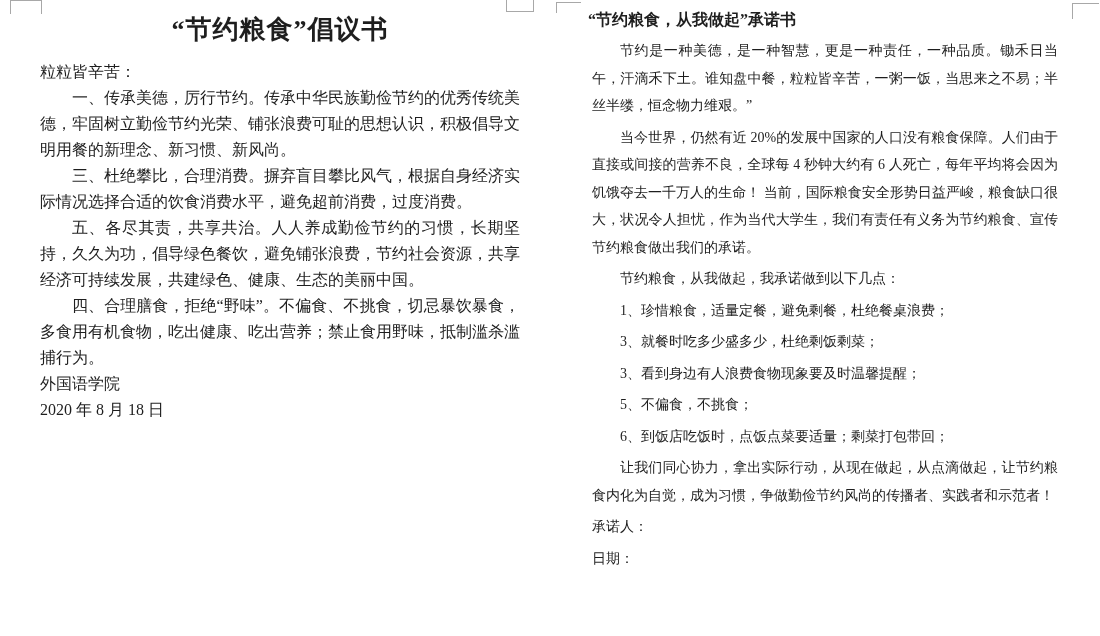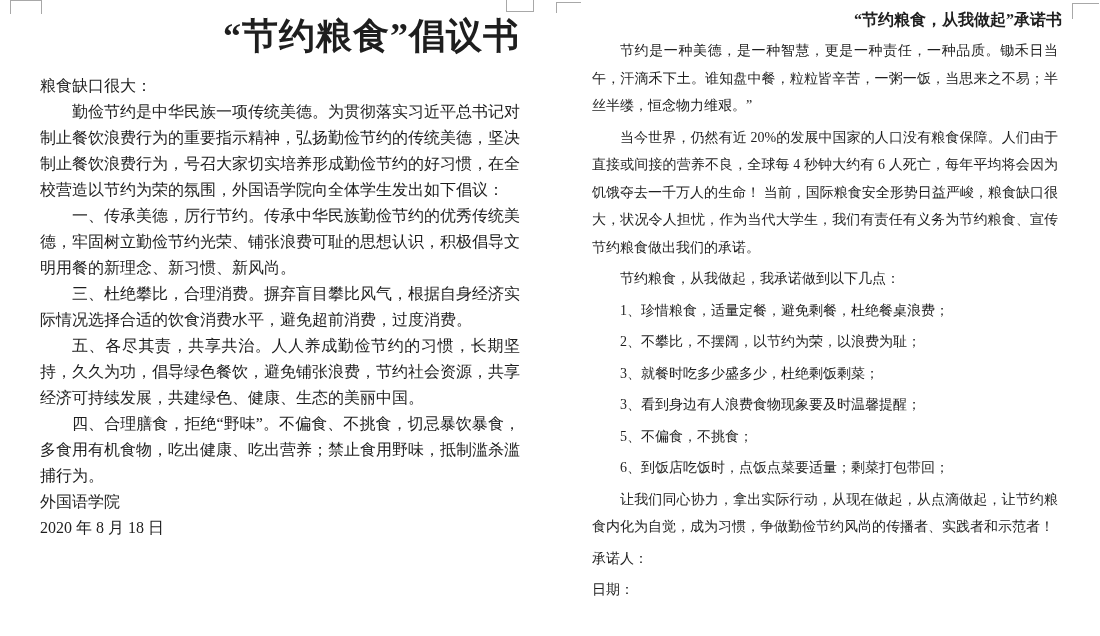--- a/index.html
+++ b/index.html
@@ -25,37 +25,37 @@
   }
   .page-left {
     width: 550px;
     padding: 4px 30px 0 40px;
   }
   .page-right {
     width: 550px;
     padding: 2px 38px 0 38px;
   }
   .page-left .doc-title {
-    font-size: 36px;
+    font-size: 26px;
     font-weight: bold;
-    text-align: right;
+    text-align: center;
     margin: 8px 0 12px 0;
     letter-spacing: 1px;
   }
   .page-left p {
     margin: 0;
     font-size: 16px;
     line-height: 26px;
     text-align: justify;
     text-justify: inter-ideograph;
   }
   .page-right .doc-title {
     font-size: 16px;
     font-weight: bold;
-    text-align: right;
+    text-align: left;
     margin: 8px 0 6px 0;
   }
   .page-right p {
     margin: 4px;
     font-size: 14px;
     line-height: 27.5px;
     text-align: justify;
     text-justify: inter-ideograph;
   }
   .indent { text-indent: 2em; }
@@ -77,37 +77,35 @@
 
 <div class="crop crop-tl-left"></div>
 <div class="crop crop-tr-left"></div>
 <div class="crop crop-tl-right"></div>
 <div class="crop crop-tr-right"></div>
 
 <div class="pages">
 
   <div class="page page-left">
     <div class="doc-title">“节约粮食”倡议书</div>
-    <p>粮食缺口很大：</p>
-    <p class="indent">勤俭节约是中华民族一项传统美德。为贯彻落实习近平总书记对制止餐饮浪费行为的重要指示精神，弘扬勤俭节约的传统美德，坚决制止餐饮浪费行为，号召大家切实培养形成勤俭节约的好习惯，在全校营造以节约为荣的氛围，外国语学院向全体学生发出如下倡议：</p>
+    <p>粒粒皆辛苦：</p>
     <p class="indent">一、传承美德，厉行节约。传承中华民族勤俭节约的优秀传统美德，牢固树立勤俭节约光荣、铺张浪费可耻的思想认识，积极倡导文明用餐的新理念、新习惯、新风尚。</p>
     <p class="indent">三、杜绝攀比，合理消费。摒弃盲目攀比风气，根据自身经济实际情况选择合适的饮食消费水平，避免超前消费，过度消费。</p>
     <p class="indent">五、各尽其责，共享共治。人人养成勤俭节约的习惯，长期坚持，久久为功，倡导绿色餐饮，避免铺张浪费，节约社会资源，共享经济可持续发展，共建绿色、健康、生态的美丽中国。</p>
     <p class="indent">四、合理膳食，拒绝“野味”。不偏食、不挑食，切忌暴饮暴食，多食用有机食物，吃出健康、吃出营养；禁止食用野味，抵制滥杀滥捕行为。</p>
     <p class="sig-org">外国语学院</p>
     <p class="sig-date">2020 年 8 月 18 日</p>
   </div>
 
   <div class="page page-right">
     <div class="doc-title">“节约粮食，从我做起”承诺书</div>
     <p class="indent">节约是一种美德，是一种智慧，更是一种责任，一种品质。锄禾日当午，汗滴禾下土。谁知盘中餐，粒粒皆辛苦，一粥一饭，当思来之不易；半丝半缕，恒念物力维艰。”</p>
     <p class="indent">当今世界，仍然有近 20%的发展中国家的人口没有粮食保障。人们由于直接或间接的营养不良，全球每 4 秒钟大约有 6 人死亡，每年平均将会因为饥饿夺去一千万人的生命！ 当前，国际粮食安全形势日益严峻，粮食缺口很大，状况令人担忧，作为当代大学生，我们有责任有义务为节约粮食、宣传节约粮食做出我们的承诺。</p>
     <p class="indent">节约粮食，从我做起，我承诺做到以下几点：</p>
     <p class="indent">1、珍惜粮食，适量定餐，避免剩餐，杜绝餐桌浪费；</p>
-    <p class="indent">2、不攀比，不摆阔，以节约为荣，以浪费为耻；</p>
     <p class="indent">3、就餐时吃多少盛多少，杜绝剩饭剩菜；</p>
     <p class="indent">3、看到身边有人浪费食物现象要及时温馨提醒；</p>
     <p class="indent">5、不偏食，不挑食；</p>
     <p class="indent">6、到饭店吃饭时，点饭点菜要适量；剩菜打包带回；</p>
     <p class="indent">让我们同心协力，拿出实际行动，从现在做起，从点滴做起，让节约粮食内化为自觉，成为习惯，争做勤俭节约风尚的传播者、实践者和示范者！</p>
     <p class="sig-right">承诺人：</p>
     <p class="sig-right">日期：</p>
   </div>
 
 </div>

